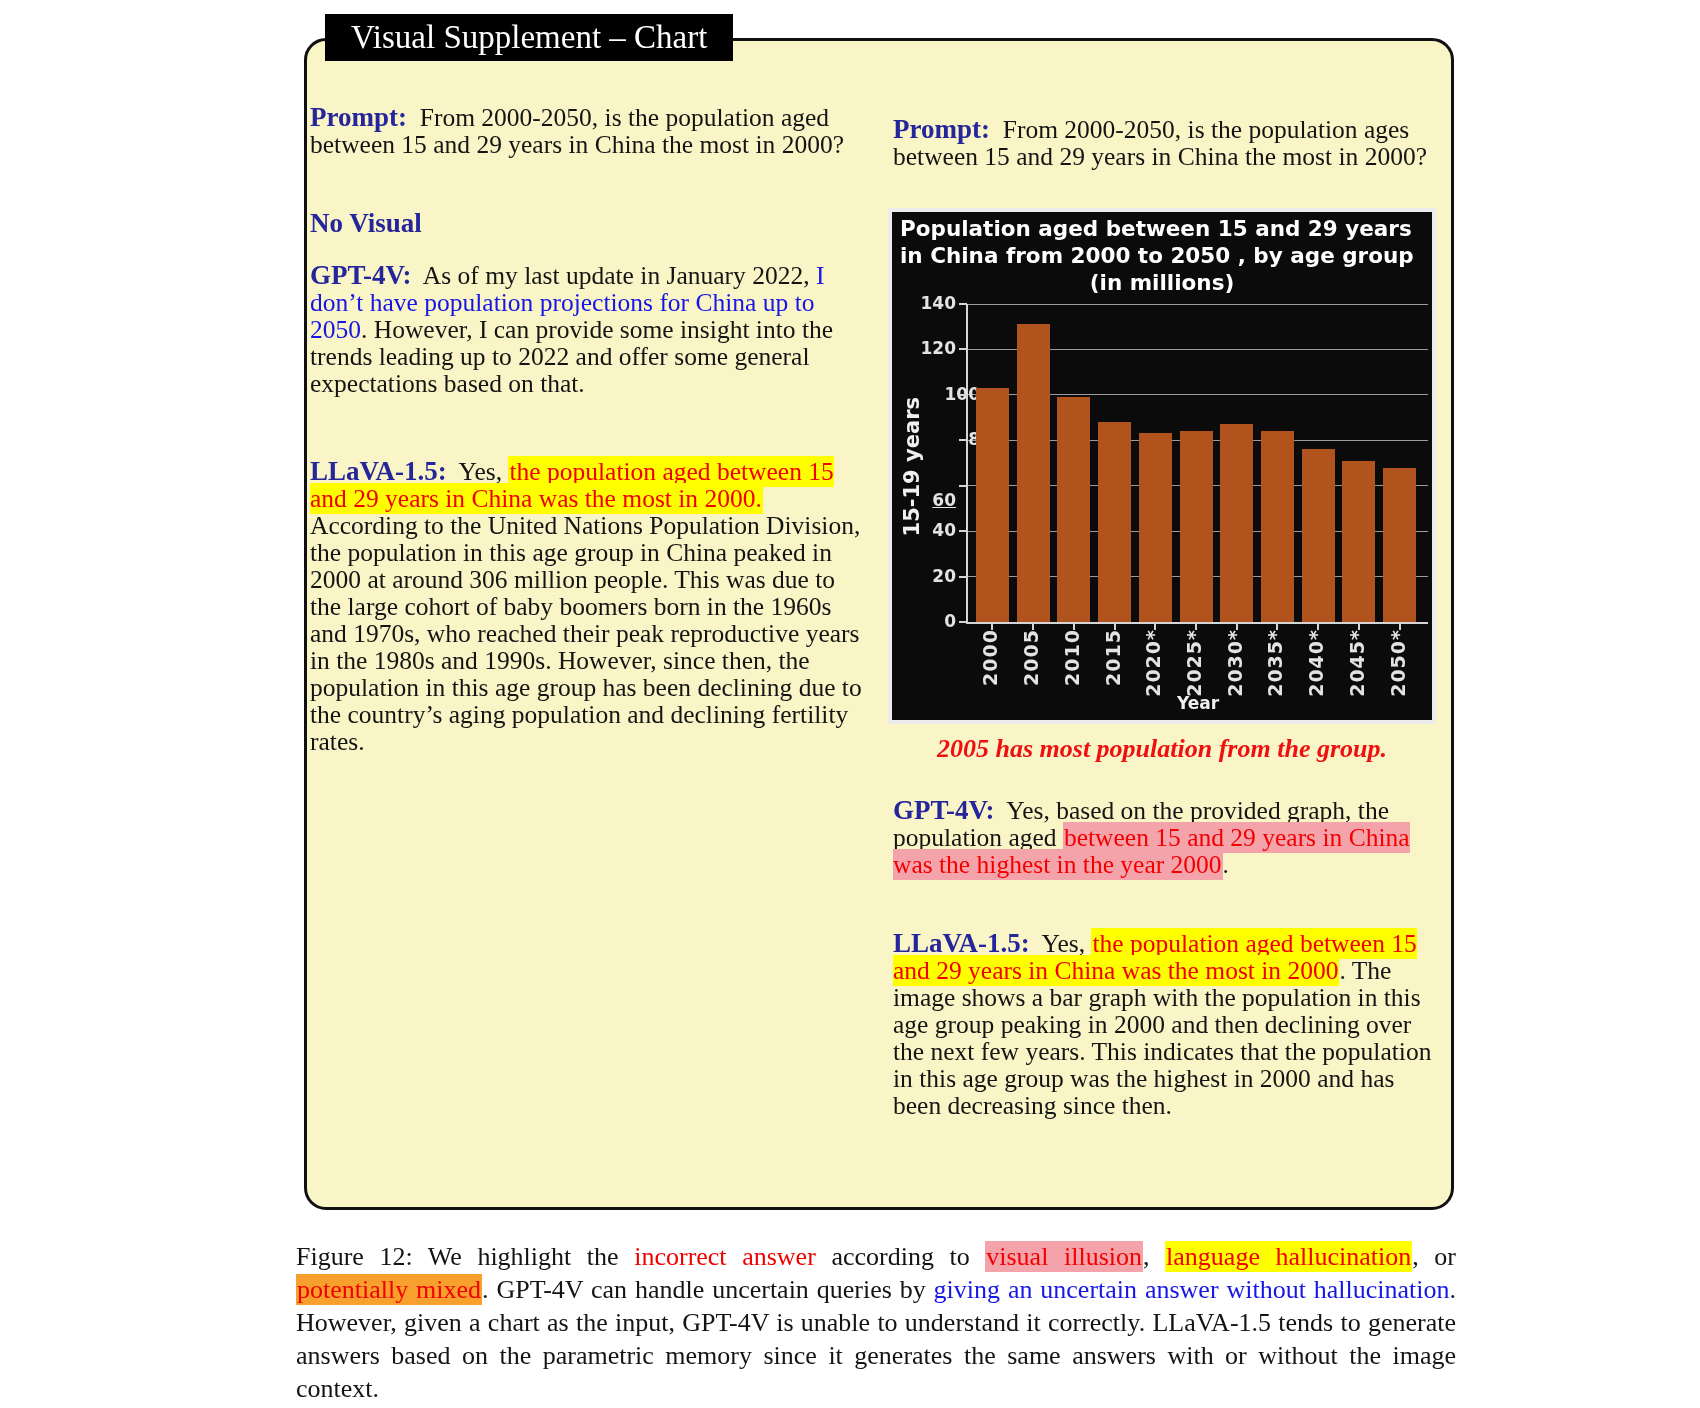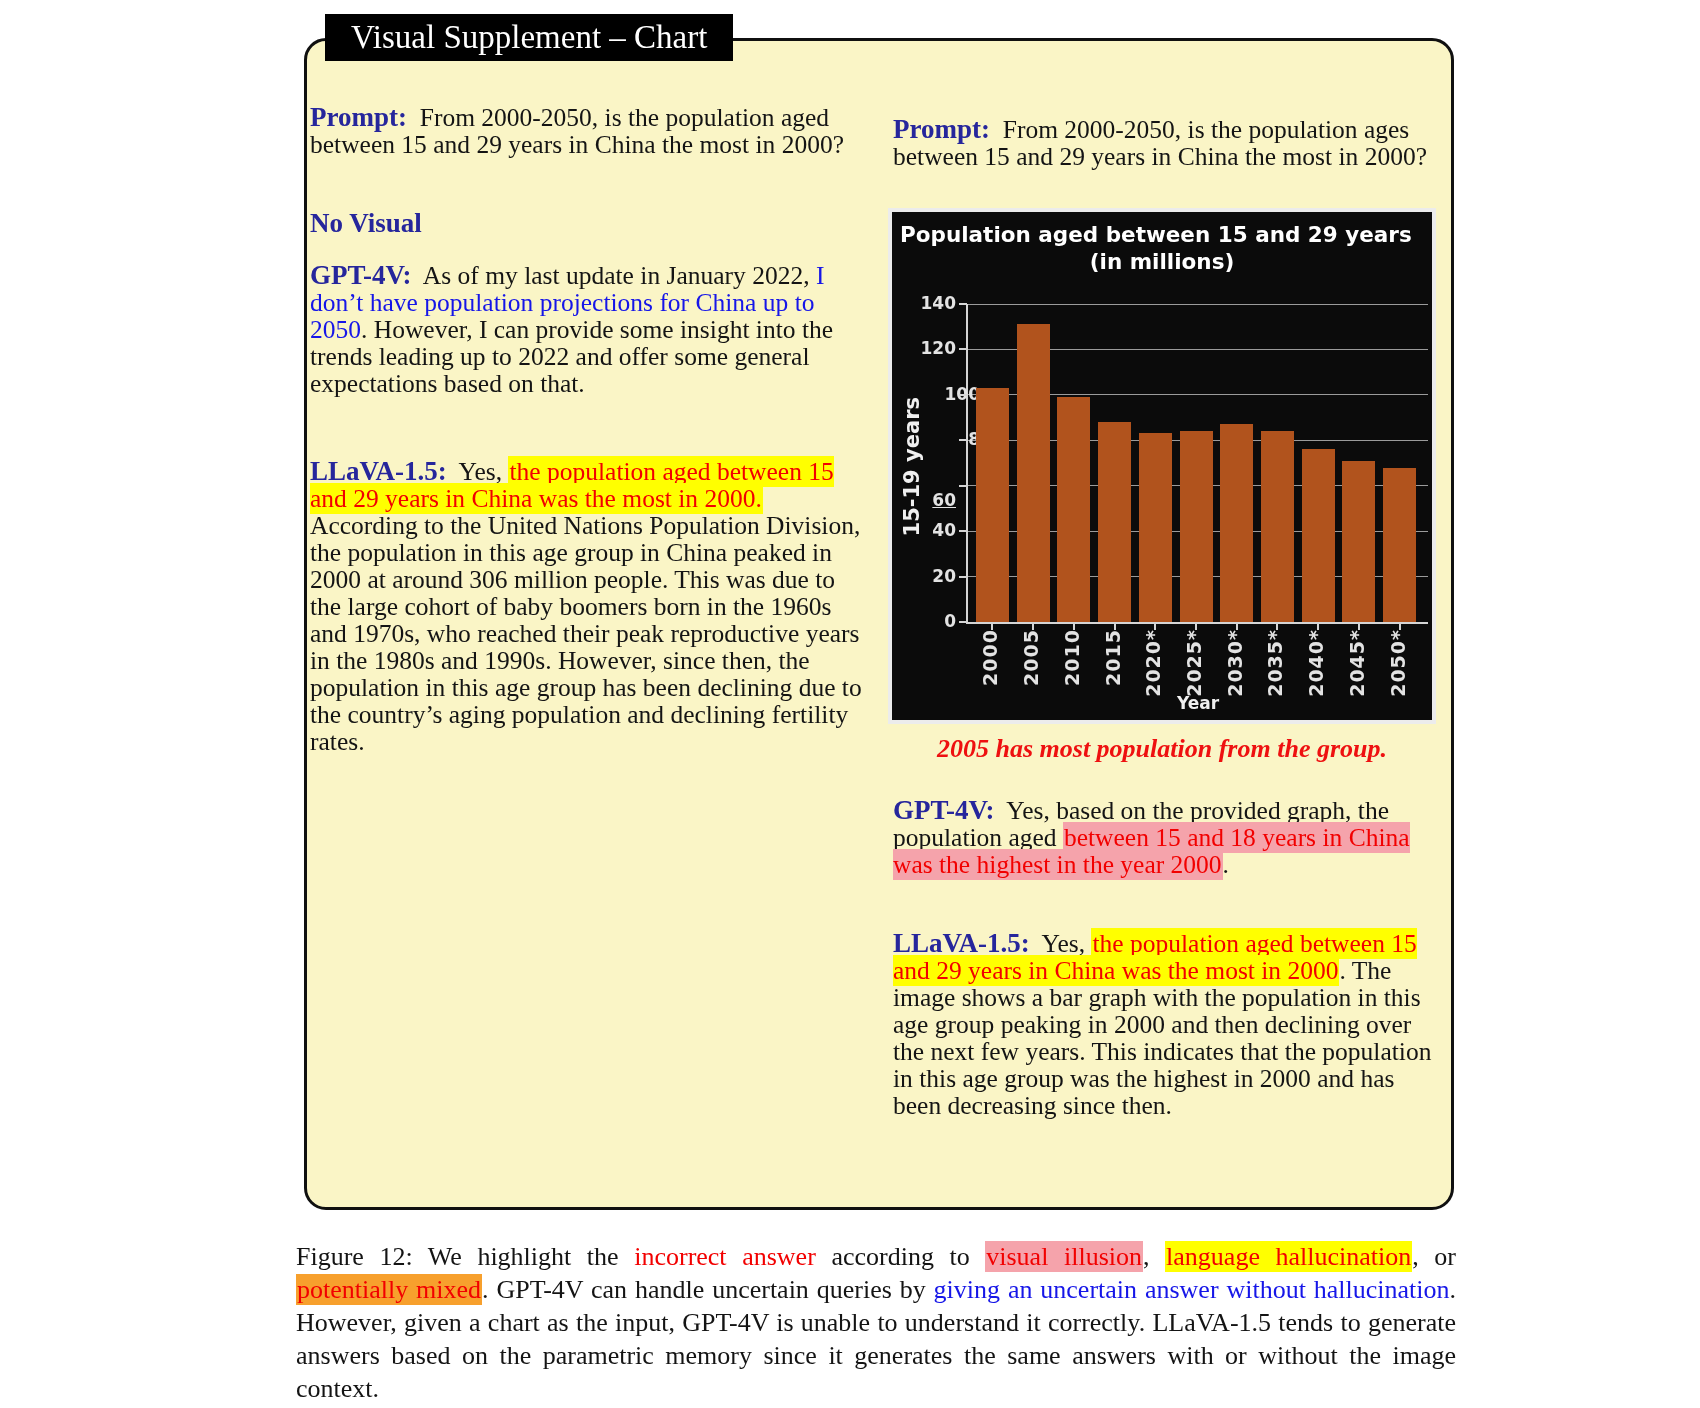--- a/index.html
+++ b/index.html
@@ -39,21 +39,21 @@
   #chart {
     position:absolute; left:-5px; top:104px; width:548px; height:516px;
     background:#0b0b0b; border:4px solid #ececec; box-sizing:border-box;
   }
   #chart-inner {
     position:relative; width:540px; height:508px; overflow:hidden;
     font-family:"DejaVu Sans", sans-serif;
   }
   .ct { color:#ffffff; font-weight:bold; font-size:21.5px; line-height:27px;
         padding-left:8px; white-space:nowrap; }
-  .ct-first { padding-top:9px; }
+  .ct-first { padding-top:3px; }
   .ct3 { text-align:center; padding-left:0; }
   .grid   { position:absolute; height:1px; background:#9b9b9b; z-index:1; }
   .yspine { position:absolute; left:74px; top:92px; width:2px; height:320px; background:#d5d5d5; z-index:2; }
   .xspine { position:absolute; left:74px; top:410px; width:462px; height:2px; background:#d5d5d5; z-index:4; }
   .bar    { position:absolute; background:#b1531d; z-index:3; }
   .ytick  { position:absolute; left:0; width:64px; text-align:right;
             font-size:17px; font-weight:bold; color:#e3e3e3; z-index:2; }
   .ytickmark { position:absolute; left:67px; width:8px; height:2px; background:#d5d5d5; z-index:2; }
   .xtick  { position:absolute; writing-mode:vertical-rl; transform:rotate(180deg);
             font-size:19px; font-weight:bold; color:#e3e3e3; letter-spacing:1px; z-index:2; }
@@ -90,20 +90,21 @@
   <div class="para" style="top:158px;"><span class="seg-hdr">GPT-4V:</span><span class="seg-plain">&nbsp; As of my last update in January 2022, </span><span class="seg-blue">I don’t have population projections for China up to 2050</span><span class="seg-plain">. However, I can provide some insight into the trends leading up to 2022 and offer some general expectations based on that.</span></div>
   <div class="para" style="top:354px;"><span class="seg-hdr">LLaVA-1.5:</span><span class="seg-plain">&nbsp; Yes, </span><span class="seg-hlY">the population aged between 15 and 29 years in China was the most in 2000.</span><span class="seg-plain"> According to the United Nations Population Division, the population in this age group in China peaked in 2000 at around 306 million people. This was due to the large cohort of baby boomers born in the 1960s and 1970s, who reached their peak reproductive years in the 1980s and 1990s. However, since then, the population in this age group has been declining due to the country’s aging population and declining fertility rates.</span></div>
 </div>
 
 <div class="col" id="rightcol">
   <div class="para" style="top:12px;"><span class="seg-hdr">Prompt:</span><span class="seg-plain">&nbsp; From 2000-2050, is the population ages between 15 and 29 years in China the most in 2000?</span></div>
 
   <div id="chart">
     <div id="chart-inner">
       <div class="ct ct-first">Population aged between 15 and 29 years</div>
+      <div class="ct">in China from 2000 to 2050 , by age group</div>
       <div class="ct ct3">(in millions)</div>
       <div class="yspine"></div>
       <div class="xspine"></div>
       <div id="chart-ylabel">15-19 years</div>
       <div id="chart-xlabel">Year</div>
     <div class="ytick" style="top: 399px;">0</div>
         <div class="ytickmark" style="top: 409px;"></div>
         <div class="grid" style="top: 364.071px; left: 76px; width: 460px;"></div>
         <div class="ytick" style="top: 353.571px;">20</div>
         <div class="ytickmark" style="top: 363.571px;"></div>
@@ -155,17 +156,17 @@
         <div class="bar" style="left: 450.409px; width: 33px; top: 248.729px; height: 161.271px; background: rgb(177, 83, 29);"></div>
         <div class="xtickmark" style="left: 465.909px;"></div>
         <div class="xtick" style="left: 453.909px; top: 417px;">2045*</div>
         <div class="bar" style="left: 491.136px; width: 33px; top: 255.543px; height: 154.457px; background: rgb(177, 83, 29);"></div>
         <div class="xtickmark" style="left: 506.636px;"></div>
         <div class="xtick" style="left: 494.636px; top: 417px;">2050*</div>
       </div>
   </div>
 
   <div id="chart-cap">2005 has most population from the group.</div>
-  <div class="para" style="top:693px;"><span class="seg-hdr">GPT-4V:</span><span class="seg-plain">&nbsp; Yes, based on the provided graph, the population aged </span><span class="seg-hlP">between 15 and 18 years in China was the highest in the year 2000</span><span class="seg-plain">.</span></div>
+  <div class="para" style="top:693px;"><span class="seg-hdr">GPT-4V:</span><span class="seg-plain">&nbsp; Yes, based on the provided graph, the population aged </span><span class="seg-hlP">between 15 and 29 years in China was the highest in the year 2000</span><span class="seg-plain">.</span></div>
   <div class="para" style="top:826px;"><span class="seg-hdr">LLaVA-1.5:</span><span class="seg-plain">&nbsp; Yes, </span><span class="seg-hlY">the population aged between 15 and 29 years in China was the most in 2000</span><span class="seg-plain">. The image shows a bar graph with the population in this age group peaking in 2000 and then declining over the next few years. This indicates that the population in this age group was the highest in 2000 and has been decreasing since then.</span></div>
 </div>
 
 <div id="figcap"><span class="seg-plain">Figure 12: We highlight the </span><span class="seg-red">incorrect answer</span><span class="seg-plain"> according to </span><span class="seg-hlP">visual illusion</span><span class="seg-plain">, </span><span class="seg-hlY">language hallucination</span><span class="seg-plain">, or </span><span class="seg-hlO">potentially mixed</span><span class="seg-plain">. GPT-4V can handle uncertain queries by </span><span class="seg-blue">giving an uncertain answer without hallucination</span><span class="seg-plain">.  However, given a chart as the input, GPT-4V is unable to understand it correctly. LLaVA-1.5 tends to generate answers based on the parametric memory since it generates the same answers with or without the image context.</span></div>
 
 </body></html>

